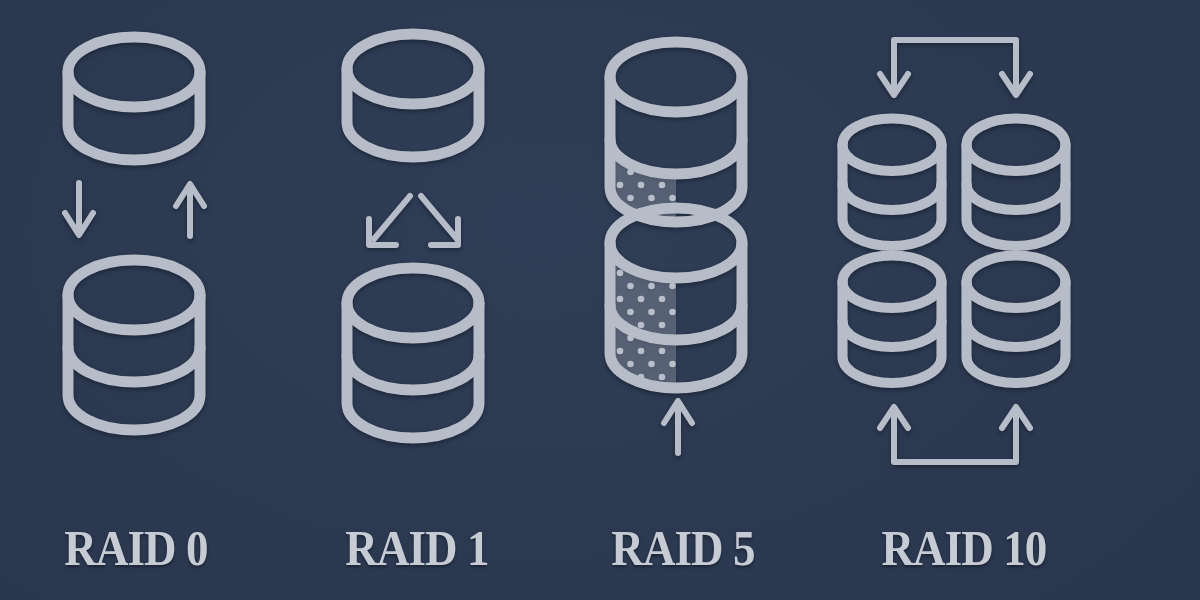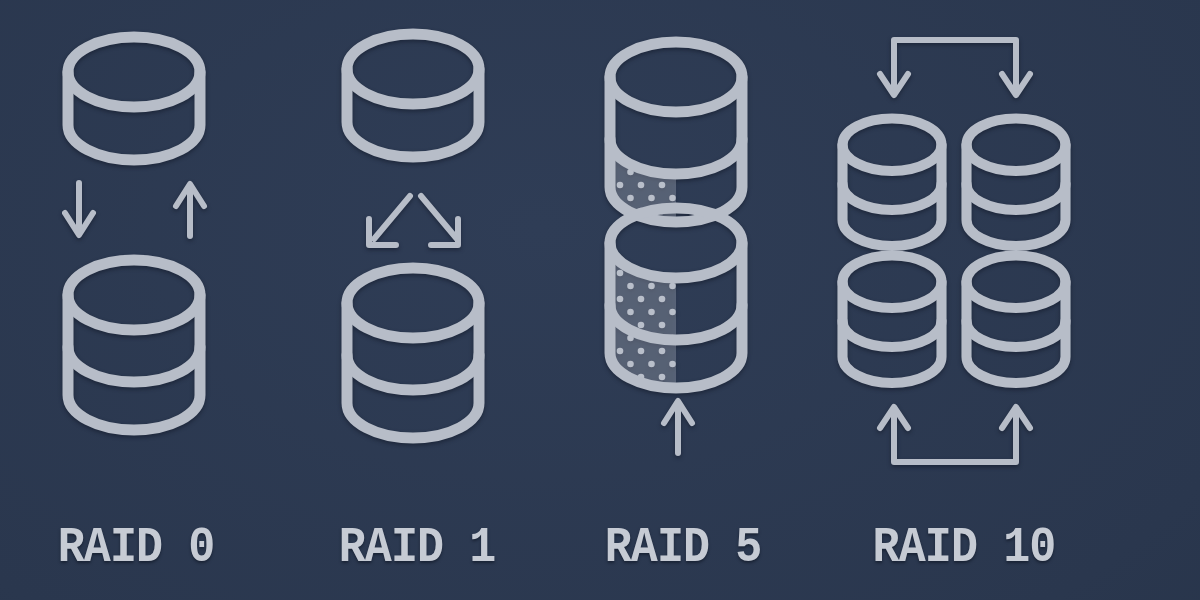--- a/index.html
+++ b/index.html
@@ -1,21 +1,21 @@
 <!DOCTYPE html>
 <html><head>
 <meta charset="utf-8">
 <style>
   html,body{margin:0;padding:0;background:#1c2636;}
   .canvas{
     position:relative;
     width:1200px;height:600px;
     overflow:hidden;
     background:radial-gradient(1400px 900px at 45% 38%, #2f3d56 0%, #2a374e 55%, #232f43 100%);
-    font-family:Liberation Mono, monospace;
+    font-family:Liberation Serif, serif;
   }
   svg.diagram{
     position:absolute;left:0;top:0;
     filter:drop-shadow(0 2px 2px rgba(8,14,26,0.45));
   }
   .raid-label{
     position:absolute;
     top:522px;
     width:220px;
     text-align:center;

